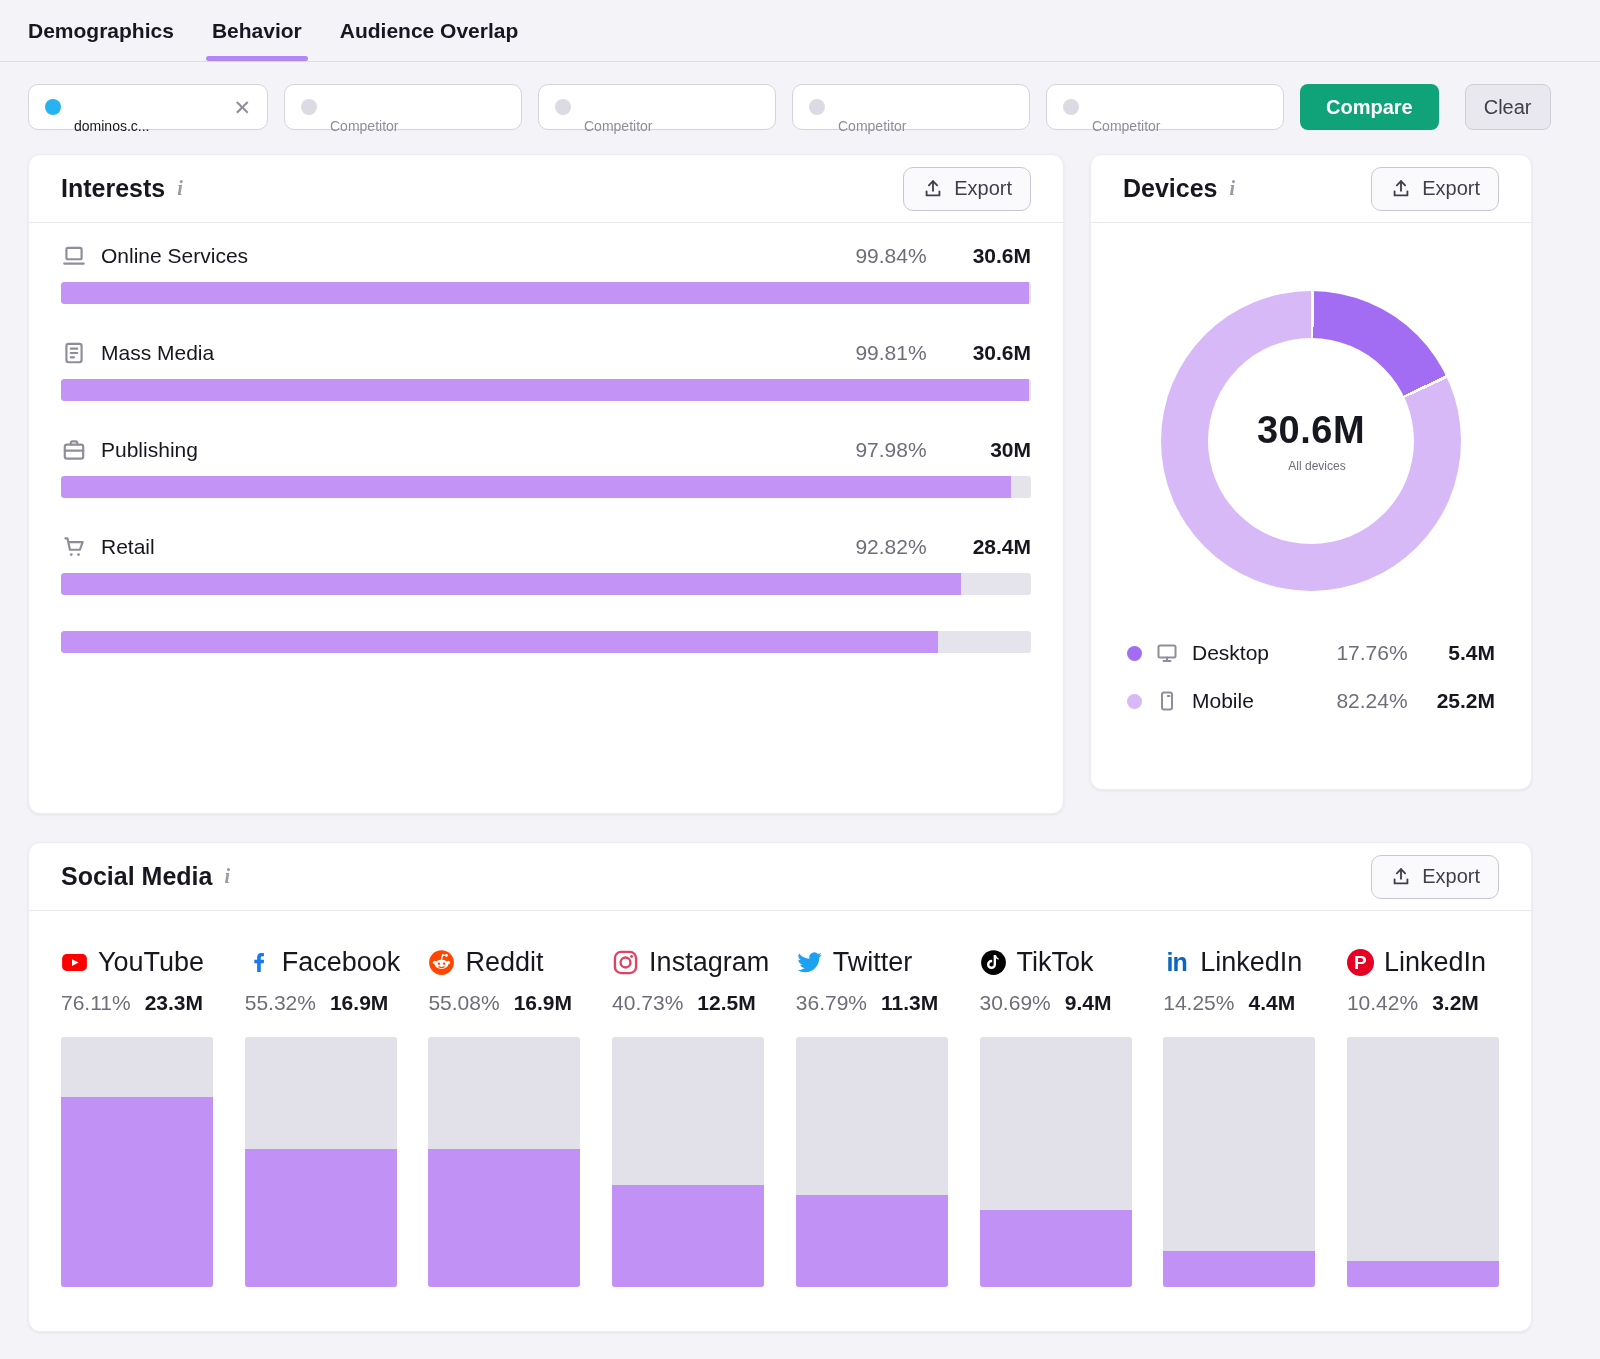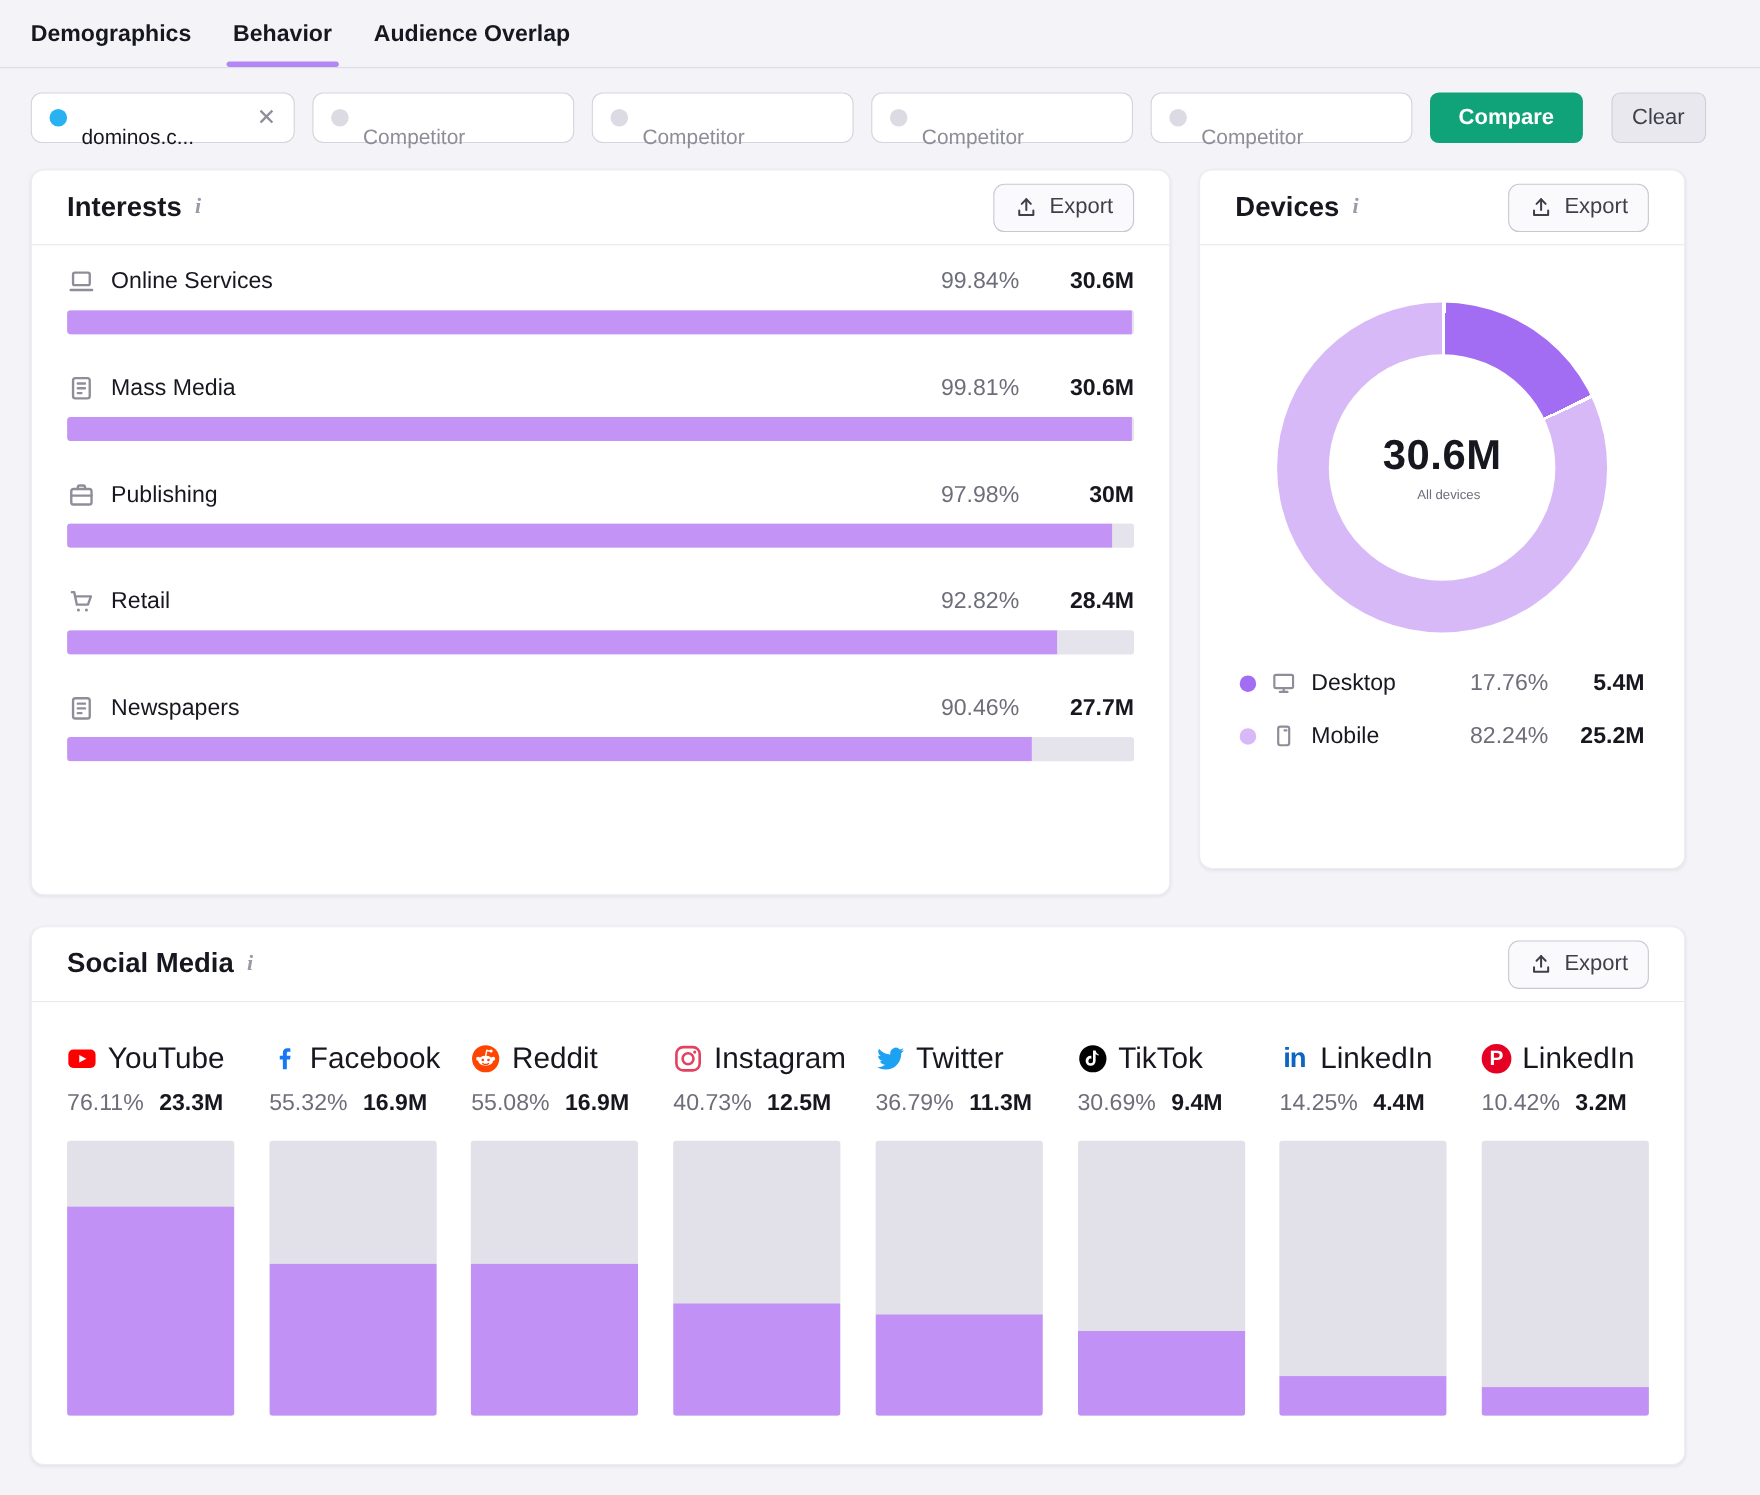--- a/index.html
+++ b/index.html
@@ -28,21 +28,21 @@
   
   .filters { display:flex; align-items:center; gap:16px; padding:22px 28px 24px; }
   .chip {
     height:46px; background:#fff; border:1px solid #d4d4de; border-radius:10px;
     display:flex; align-items:center; gap:13px; padding:0 16px;
   }
   .chip.domain { width:240px; }
   .chip.comp { width:238px; }
   .dot { width:16px; height:16px; border-radius:50%; flex:none; }
   .comp .dot { background:#dcdbe4; }
-  .chip-label { font-size:19px; color:#17171f; flex:1; white-space:nowrap; overflow:hidden;margin-top:38px; }
+  .chip-label { font-size:14px; color:#17171f; flex:1; white-space:nowrap; overflow:hidden;margin-top:38px; }
   .chip.comp .chip-label { color:#8e8e9a; }
   .close-x { color:#8f8f9c; font-size:21px; line-height:1; cursor:pointer; }
   .btn-compare {
     height:46px; padding:0 26px; border:none; border-radius:8px;
     background:#10a278; color:#fff; font-size:20px; font-weight:700;
     font-family:"Liberation Sans", sans-serif; cursor:pointer;
   }
   .btn-clear {
     height:46px; padding:0 18px; margin-left:10px;
     border:1px solid #cfcfda; border-radius:8px;
@@ -79,21 +79,21 @@
   .irow-top { display:flex; align-items:center; gap:14px; margin-bottom:13px; }
   .row-icon { width:26px; height:26px; color:#8e8e9a; flex:none; }
   .row-icon svg { width:100%; height:100%; }
   .irow-label { font-size:21px; }
   .irow-nums { margin-left:auto; display:flex; align-items:baseline; gap:18px; }
   .pct { color:#6e6e7a; font-size:21px; min-width:92px; text-align:center; }
   .val { font-size:21px; font-weight:700; min-width:76px; text-align:right; }
   .bar-track { height:22px; background:#e5e3ec; border-radius:3px; overflow:hidden; }
   .bar-fill { height:100%; background:#c394f6; border-radius:3px 0 0 3px; }
   
-  .devices-card { width:442px; min-height:636px; display:flex; flex-direction:column; }
+  .devices-card { width:442px; min-height:636px; display:flex; flex-direction:column;gap:16px; }
   .donut-wrap { display:flex; justify-content:center; padding:52px 0 34px; }
   .donut { width:300px; height:300px; border-radius:50%; position:relative; }
   .donut::after { content:""; position:absolute; inset:47px; background:#fff; border-radius:50%; }
   .donut-center {
     position:absolute; inset:0; z-index:1;
     display:flex; flex-direction:column; align-items:center; justify-content:center;
   }
   .donut-total { font-size:38px; font-weight:700; letter-spacing:.5px; }
   .donut-sub { font-size:12px; color:#6e6e7a; margin-top:7px;margin-left:12px; }
   .legend { padding:0 36px 46px; display:flex; flex-direction:column; gap:24px; }
@@ -243,33 +243,20 @@
               <span class="pct">92.82%</span>
               <span class="val">28.4M</span>
             </span>
           </div>
           <div class="bar-track">
             <div class="bar-fill" style="width: 92.82%;"></div>
           </div>
         </div>
 
         <div class="irow">
-          <div class="irow-top">
-            <span class="row-icon">
-              <svg viewBox="0 0 24 24" fill="none" stroke="currentColor" stroke-width="2" stroke-linecap="round">
-                  <rect x="5" y="3.5" width="14" height="17" rx="2"></rect>
-                  <path d="M9 8h6M9 12h6M9 16h3"></path>
-                </svg>
-            </span>
-            <span class="irow-label">Newspapers</span>
-            <span class="irow-nums">
-              <span class="pct">90.46%</span>
-              <span class="val">27.7M</span>
-            </span>
-          </div>
           <div class="bar-track">
             <div class="bar-fill" style="width: 90.46%;"></div>
           </div>
         </div>
 
       </div>
     </section>
 
     <section class="card devices-card">
       <div class="card-head">

